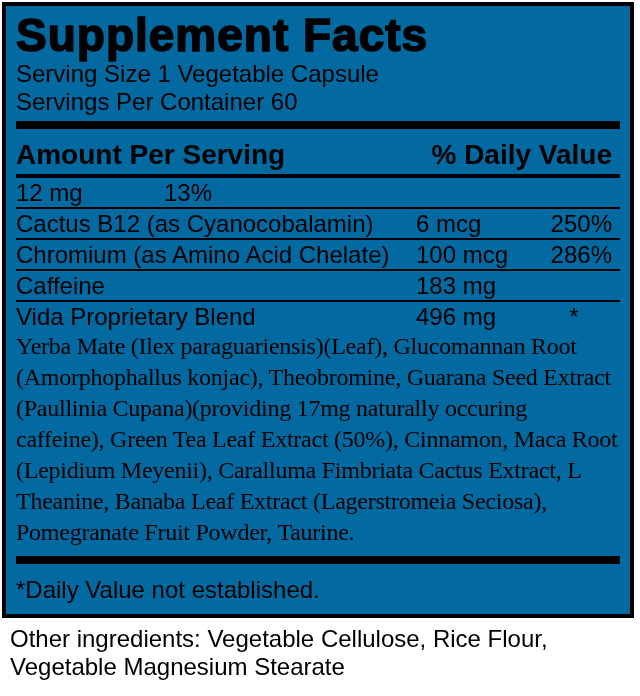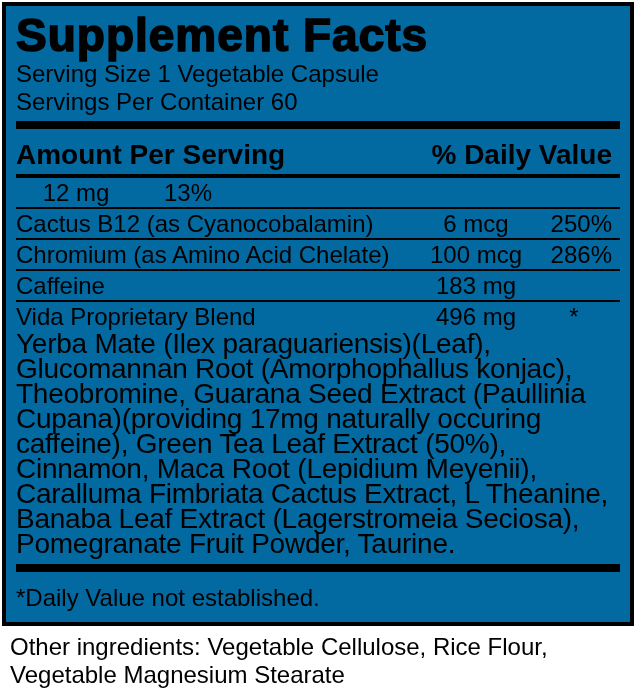--- a/index.html
+++ b/index.html
@@ -48,27 +48,28 @@
   .header-row .hdr-right { padding-right: 8px; }
   .row {
     display: flex;
     align-items: baseline;
     padding: 2px 0 2px 0;
     font-size: 24px;
     line-height: 25px;
   }
   .row + .row { border-top: 2px solid #000; }
   .row-name { flex: 1; }
-  .row-amt { width: 120px; text-align: center; white-space: nowrap; }
+  .row-amt { width: 120px; text-align: left; white-space: nowrap; }
   .row-dv { width: 84px; text-align: right; padding-right: 8px; white-space: nowrap; }
   .row-dv.center { text-align: center; padding-right: 8px; }
   .blend-desc {
-    font-size: 28px;
-    line-height: 25px;
+    font-size: 24px;
+    line-height: 31px;
     letter-spacing: -0.25px;
+    font-family: Liberation Serif, serif;
   }
   .bar-thick-bottom {
     height: 8px;
     background: #000;
     margin: 8px 0 0 0;
   }
   .footnote {
     font-size: 24px;
     line-height: 28px;
     padding: 12px 0 10px 0;

